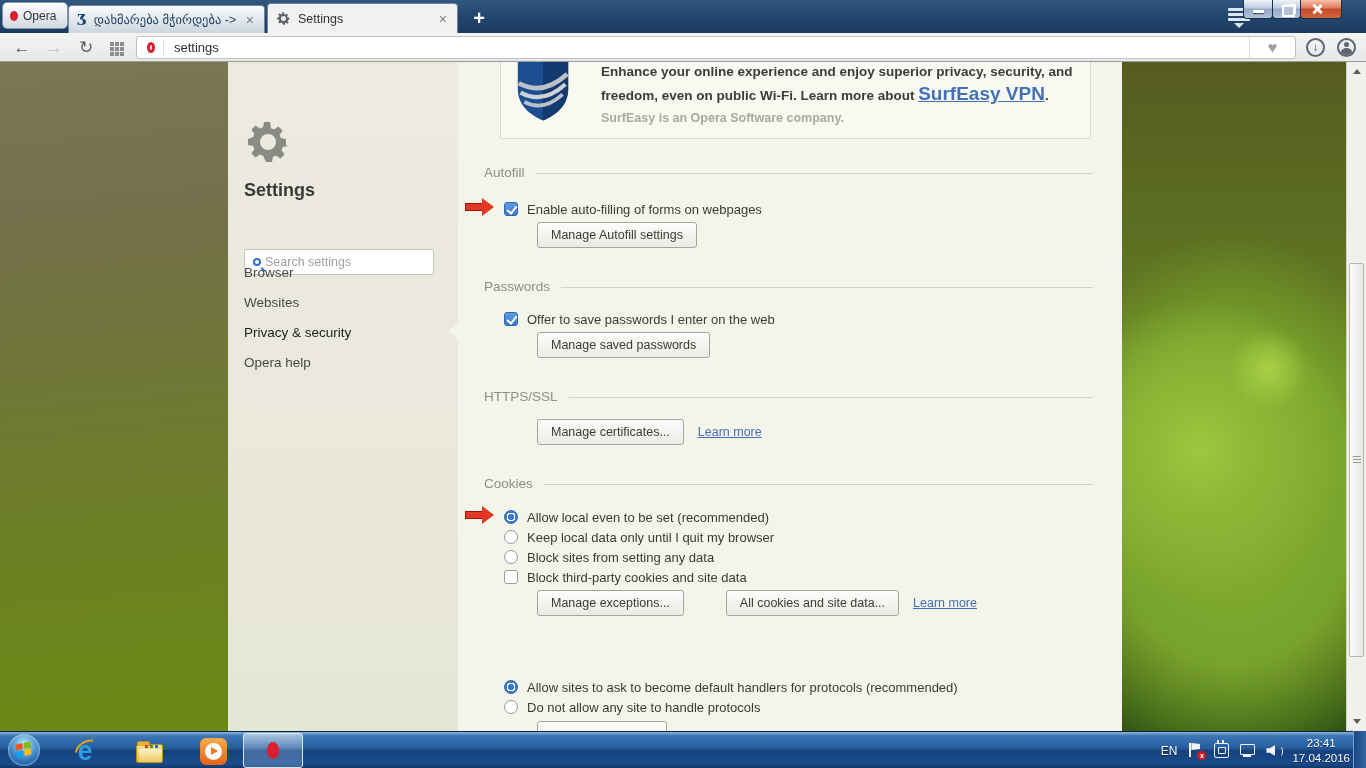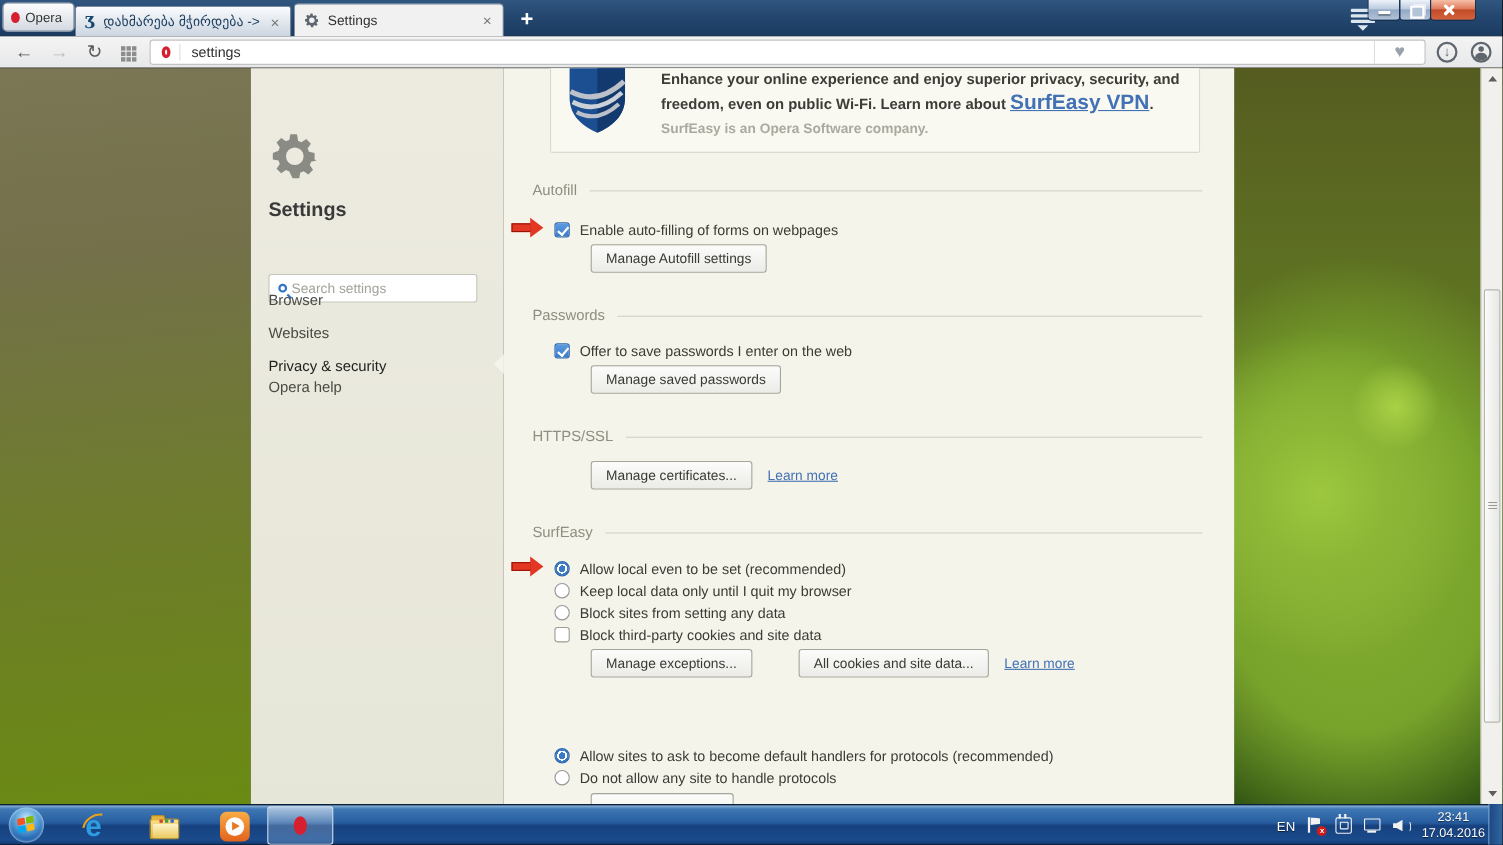--- a/index.html
+++ b/index.html
@@ -275,21 +275,21 @@
       <path fill-rule="evenodd" d="M12 8a4 4 0 1 0 0 8 4 4 0 0 0 0-8zm9 5.5v-3l-2.6-.5a6.7 6.7 0 0 0-.6-1.5l1.5-2.2-2.1-2.1-2.2 1.5c-.5-.25-1-.46-1.5-.6L13 2h-3l-.5 2.6c-.52.14-1.02.35-1.5.6L5.8 3.7 3.7 5.8l1.5 2.2c-.25.48-.46.98-.6 1.5L2 10.5v3l2.6.5c.14.52.35 1.02.6 1.5l-1.5 2.2 2.1 2.1 2.2-1.5c.48.25.98.46 1.5.6L11 22h3l.5-2.6c.52-.14 1.02-.35 1.5-.6l2.2 1.5 2.1-2.1-1.5-2.2c.25-.48.46-.98.6-1.5l2.6-.5z"></path>
     </svg>
     <div class="sb-title">Settings</div>
     <div class="searchbox">
       <span class="mag"></span>
       <input placeholder="Search settings" style="">
     </div>
     <div class="sb-item" style="top:203px">Browser</div>
     <div class="sb-item" style="top:233px">Websites</div>
     <div class="sb-item sel" style="top:263px">Privacy &amp; security</div>
-    <div class="sb-item" style="top:282px">Opera help</div>
+    <div class="sb-item" style="top:293px">Opera help</div>
     <div class="notch"></div>
   </div>
 
   <div class="content">
 
     <div class="sebox">
       <svg class="selogo" viewBox="0 0 60 76">
         <path d="M30 2 L57 10 V40 C57 58 44 68 30 74 C16 68 3 58 3 40 V10 Z" fill="#1c4f92"></path>
         <path d="M30 2 L57 10 V40 C57 58 44 68 30 74 Z" fill="#123a6e"></path>
         <path d="M4 34 Q30 48 56 24" stroke="#bcc1c9" stroke-width="5" fill="none"></path>
@@ -331,21 +331,21 @@
     <div class="sec-head" style="top:326px">
       <span>HTTPS/SSL</span>
         <i></i>
     </div>
     <div class="btnrow" style="top:357px">
       <span class="btn">Manage certificates...</span>
       <a class="lnk" href="#">Learn more</a>
     </div>
 
     <div class="sec-head" style="top:413px">
-      <span>SurfEasy</span>
+      <span>Cookies</span>
         <i></i>
     </div>
     <div class="arrow" style="left:7px;top:445px"></div>
     <div class="row" style="top:447px">
       <span class="rd sel"></span>
       <span>Allow local even to be set (recommended)</span>
     </div>
     <div class="row" style="top:467px">
       <span class="rd"></span>
       <span>Keep local data only until I quit my browser</span>

